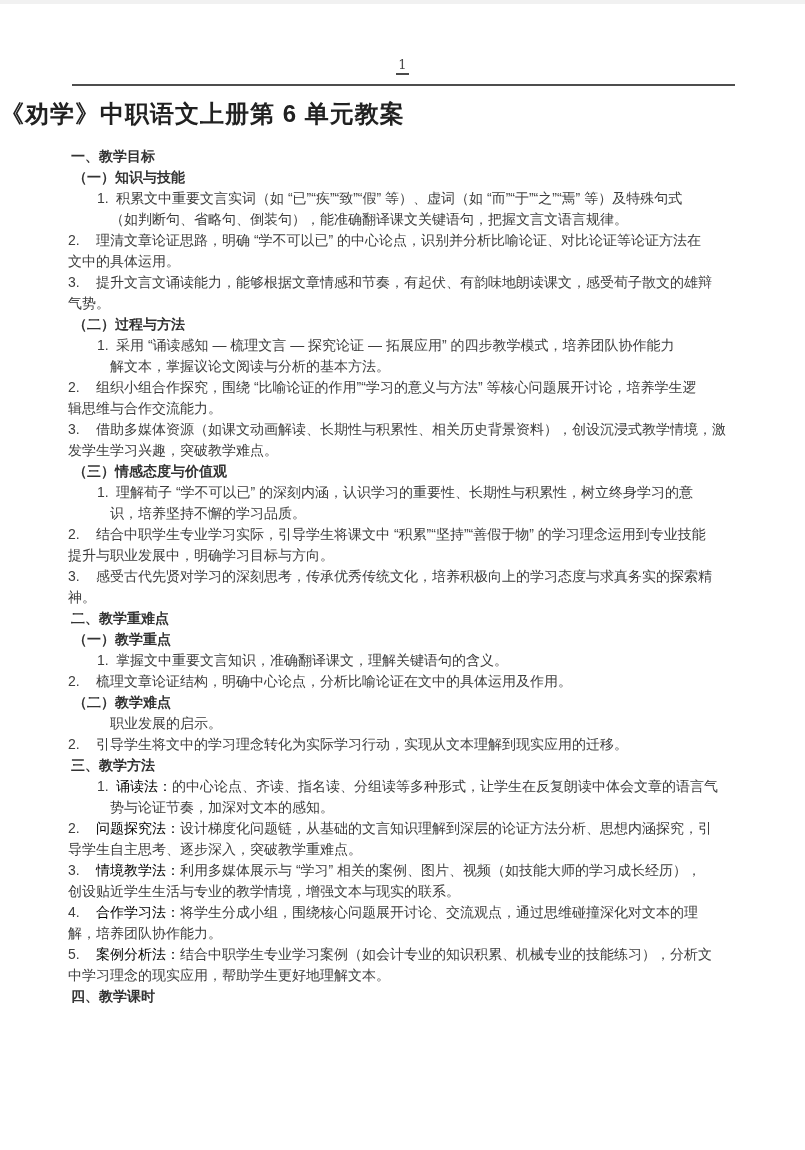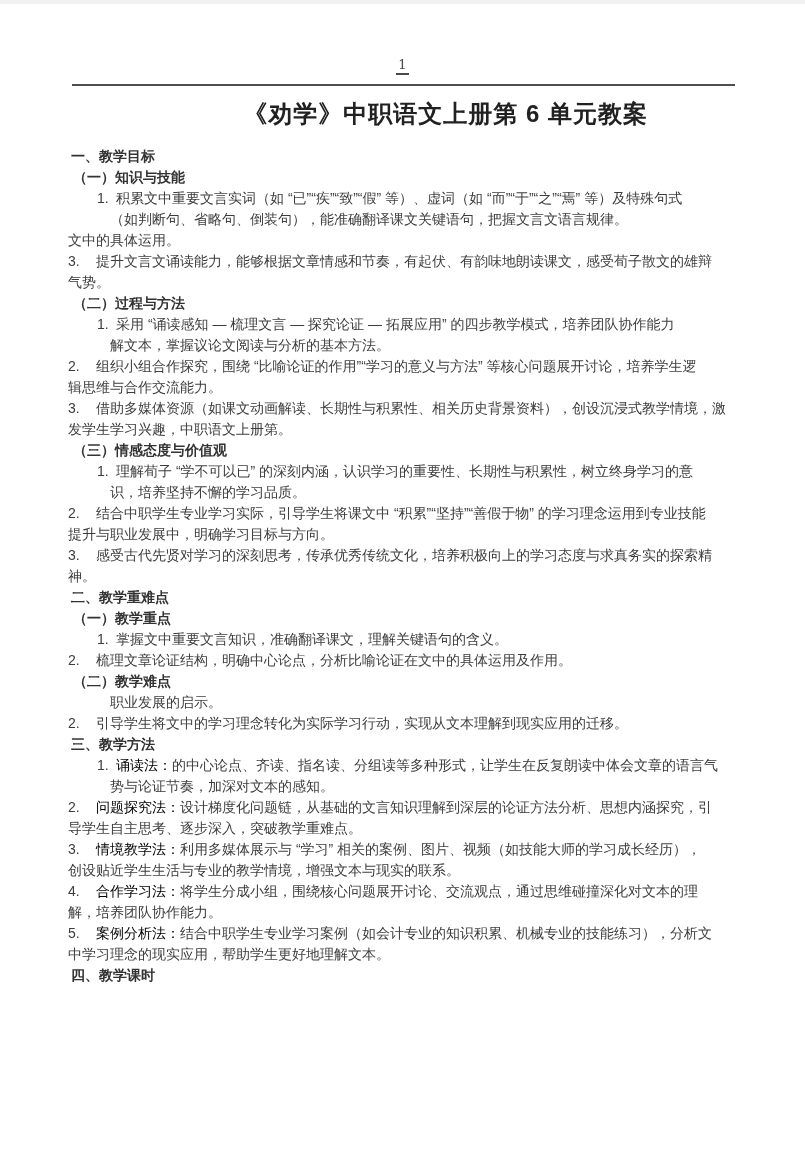--- a/index.html
+++ b/index.html
@@ -40,21 +40,21 @@
     position: absolute;
     top: 84px; left: 72px;
     width: 663px; height: 2px;
     background: #4e4e4e;
   }
   .doc-title {
     position: absolute;
     top: 98px; left: 0;
     width: 648px;
     margin: 0;
-    text-align: right;
+    text-align: left;
     font-size: 24px;
     font-weight: bold;
     color: #212121;
     letter-spacing: 1px;
   }
   .doc-body {
     position: absolute;
     top: 146px; left: 68px;
     width: 700px;
   }
@@ -92,30 +92,31 @@
 
   <div class="header-rule"></div>
 
   <h1 class="doc-title">《劝学》中职语文上册第 6 单元教案</h1>
 
   <div class="doc-body" id="doc-lines">
       <div class="line h1"><span>一、教学目标</span></div>
       <div class="line h2"><span>（一）知识与技能</span></div>
       <div class="line li1"><span class="num">1.</span><span>积累文中重要文言实词（如 “已”“疾”“致”“假” 等）、虚词（如 “而”“于”“之”“焉” 等）及特殊句式</span></div>
       <div class="line li1c"><span>（如判断句、省略句、倒装句），能准确翻译课文关键语句，把握文言文语言规律。</span></div>
+      <div class="line flush"><span class="num">2.</span><span>理清文章论证思路，明确 “学不可以已” 的中心论点，识别并分析比喻论证、对比论证等论证方法在</span></div>
       <div class="line flushc"><span>文中的具体运用。</span></div>
       <div class="line flush"><span class="num">3.</span><span>提升文言文诵读能力，能够根据文章情感和节奏，有起伏、有韵味地朗读课文，感受荀子散文的雄辩</span></div>
       <div class="line flushc"><span>气势。</span></div>
       <div class="line h2"><span>（二）过程与方法</span></div>
       <div class="line li1"><span class="num">1.</span><span>采用 “诵读感知 — 梳理文言 — 探究论证 — 拓展应用” 的四步教学模式，培养团队协作能力</span></div>
       <div class="line li1c"><span>解文本，掌握议论文阅读与分析的基本方法。</span></div>
       <div class="line flush"><span class="num">2.</span><span>组织小组合作探究，围绕 “比喻论证的作用”“学习的意义与方法” 等核心问题展开讨论，培养学生逻</span></div>
       <div class="line flushc"><span>辑思维与合作交流能力。</span></div>
       <div class="line flush"><span class="num">3.</span><span>借助多媒体资源（如课文动画解读、长期性与积累性、相关历史背景资料），创设沉浸式教学情境，激</span></div>
-      <div class="line flushc"><span>发学生学习兴趣，中职语文上册第。</span></div>
+      <div class="line flushc"><span>发学生学习兴趣，突破教学难点。</span></div>
       <div class="line h2"><span>（三）情感态度与价值观</span></div>
       <div class="line li1"><span class="num">1.</span><span>理解荀子 “学不可以已” 的深刻内涵，认识学习的重要性、长期性与积累性，树立终身学习的意</span></div>
       <div class="line li1c"><span>识，培养坚持不懈的学习品质。</span></div>
       <div class="line flush"><span class="num">2.</span><span>结合中职学生专业学习实际，引导学生将课文中 “积累”“坚持”“善假于物” 的学习理念运用到专业技能</span></div>
       <div class="line flushc"><span>提升与职业发展中，明确学习目标与方向。</span></div>
       <div class="line flush"><span class="num">3.</span><span>感受古代先贤对学习的深刻思考，传承优秀传统文化，培养积极向上的学习态度与求真务实的探索精</span></div>
       <div class="line flushc"><span>神。</span></div>
       <div class="line h1"><span>二、教学重难点</span></div>
       <div class="line h2"><span>（一）教学重点</span></div>
       <div class="line li1"><span class="num">1.</span><span>掌握文中重要文言知识，准确翻译课文，理解关键语句的含义。</span></div>

